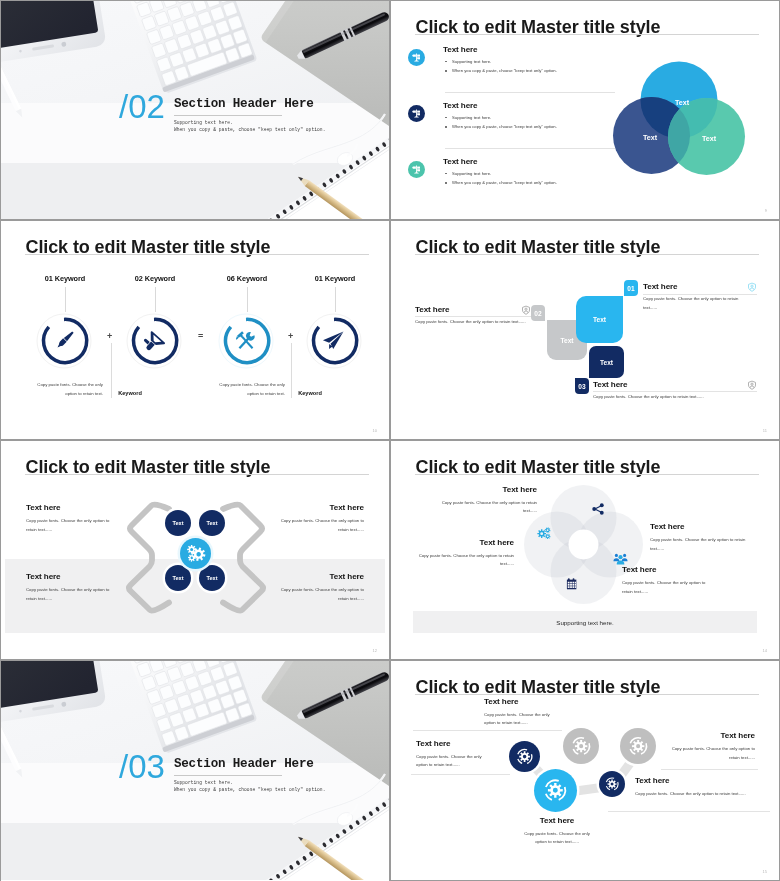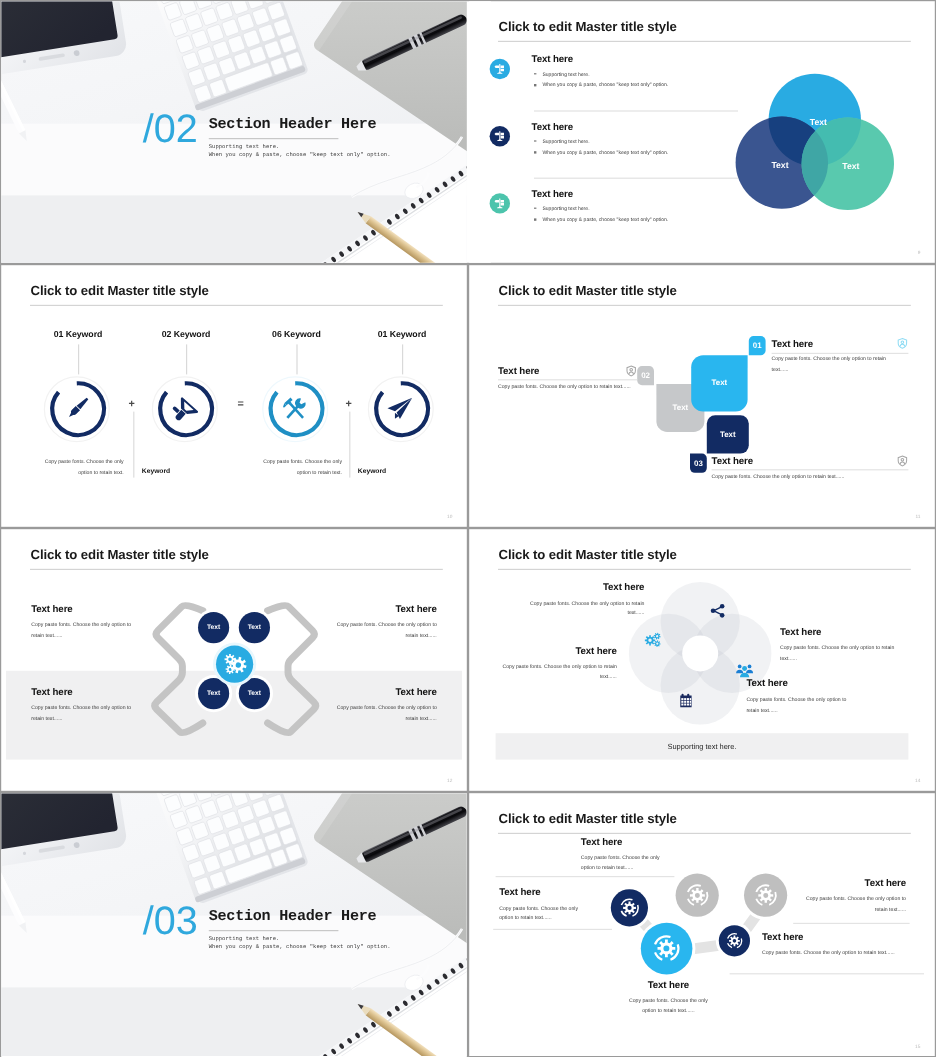--- a/index.html
+++ b/index.html
@@ -1,29 +1,29 @@
 <!DOCTYPE html>
 <html><head>
 <meta charset="utf-8">
 <style>
   html,body{margin:0;padding:0;background:#fff;}
   body{width:780px;height:881px;font-family:"Liberation Sans",sans-serif;overflow:hidden;}
   .page{position:relative;width:780px;height:881px;background:#9a9a9a;}
   .slide{position:absolute;overflow:hidden;background:#fff;}
-  .s0{left:1px;  top:1px;  width:388px;height:218px;padding-left:20px;}
+  .s0{left:1px;  top:1px;  width:388px;height:218px;}
   .s1{left:391px;top:1px;  width:388px;height:218px;}
   .s2{left:1px;  top:221px;width:388px;height:218px;}
   .s3{left:391px;top:221px;width:388px;height:218px;}
   .s4{left:1px;  top:441px;width:388px;height:218px;}
   .s5{left:391px;top:441px;width:388px;height:218px;}
   .s6{left:1px;  top:661px;width:388px;height:259px;}
   .s7{left:391px;top:661px;width:388px;height:219px;}
 
   
-  .title{position:absolute;left:24.5px;top:15.5px;font-size:11px;font-weight:bold;color:#1a1a1a;letter-spacing:-0.1px;white-space:nowrap;}
+  .title{position:absolute;left:24.5px;top:15.5px;font-size:18px;font-weight:bold;color:#1a1a1a;letter-spacing:-0.1px;white-space:nowrap;}
   .titlerule{position:absolute;left:24px;top:32.5px;width:344px;height:1px;background:#d4d4d4;}
   .pgnum{position:absolute;right:12px;bottom:6px;font-size:4px;color:#b9b9b9;}
 
   
   .photo{position:absolute;left:0;top:0;width:388px;height:219px;}
   .photo svg{display:block;}
   .sechdr{position:absolute;left:118px;top:89px;display:flex;align-items:flex-start;}
   .secnum{font-size:33px;font-weight:300;color:#2fa8dd;line-height:1;letter-spacing:0px;font-family:"Liberation Sans",sans-serif;}
   .sectxt{margin-left:9px;padding-top:7px;font-family:Liberation Mono, monospace;}
   .secttl{font-size:12.6px;font-weight:bold;color:#1a1a1a;letter-spacing:-0.2px;}

